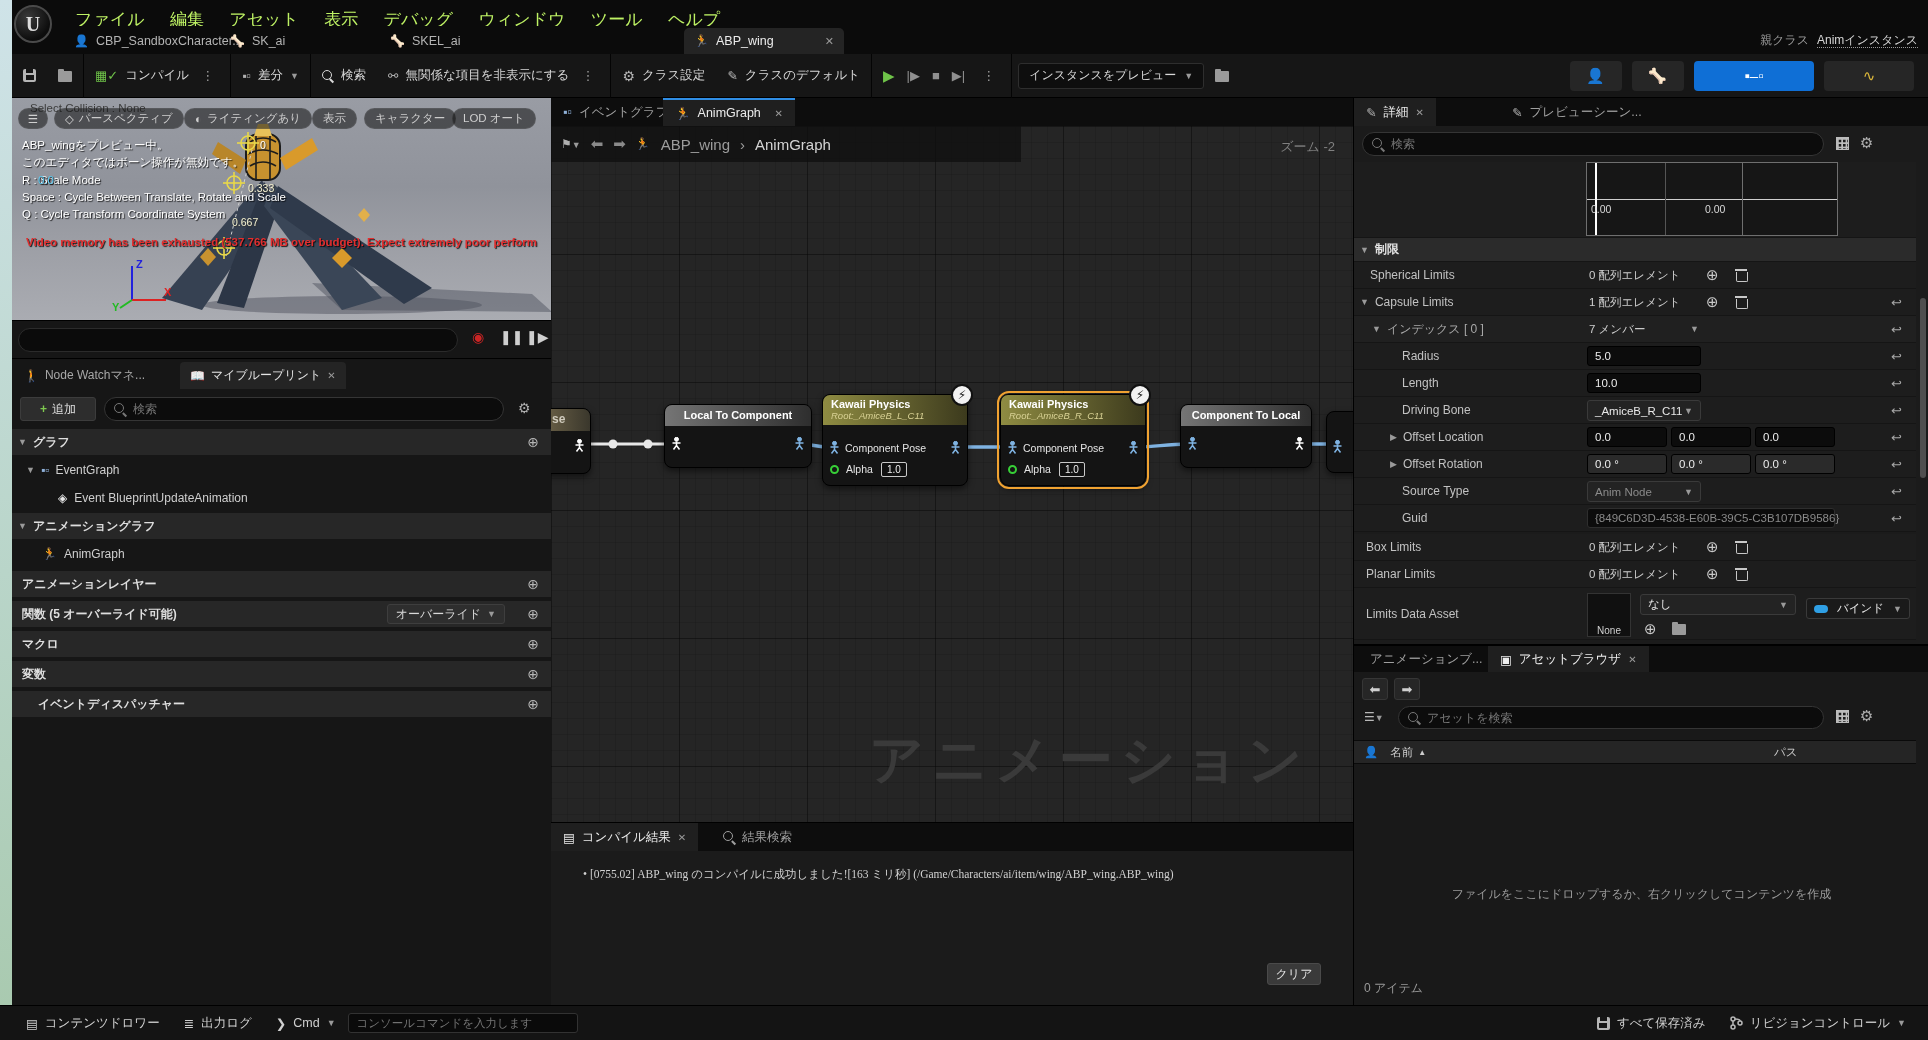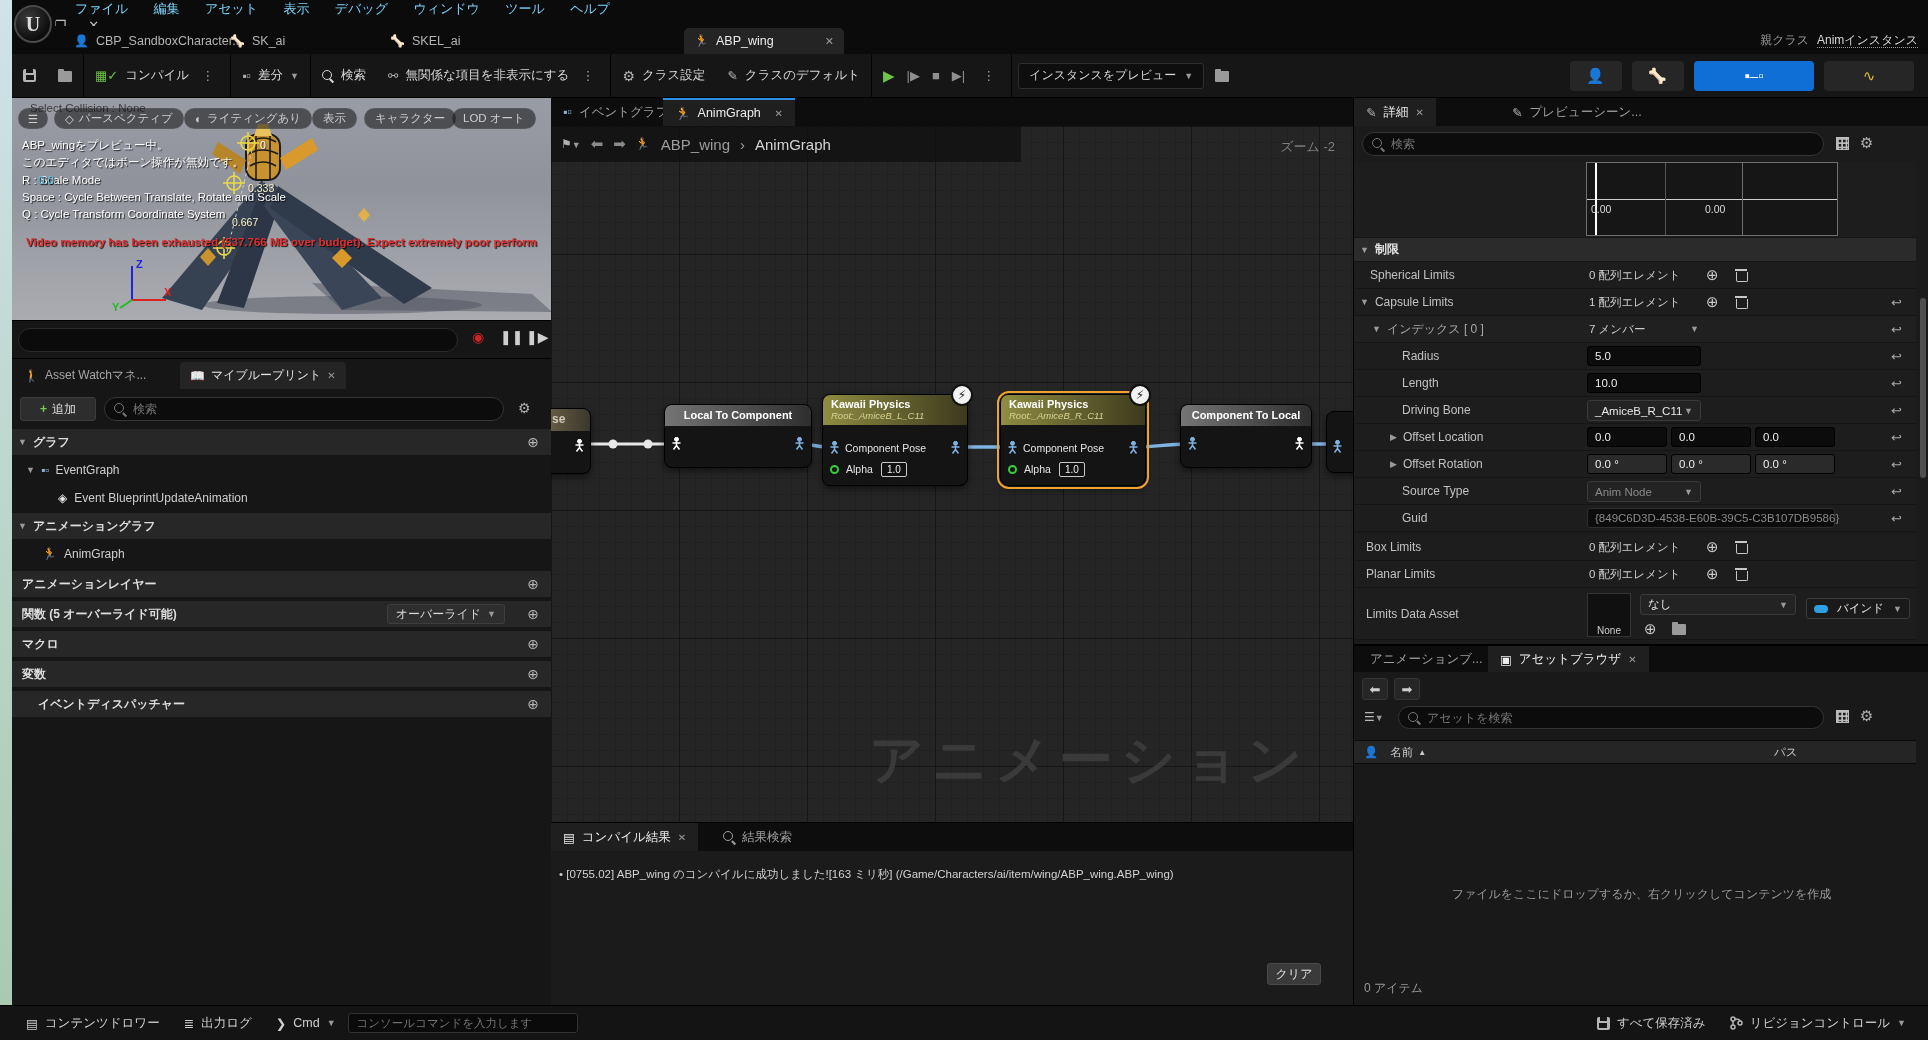--- a/index.html
+++ b/index.html
@@ -3,21 +3,21 @@
 <meta charset="utf-8">
 <style>
 *{box-sizing:border-box;margin:0;padding:0}
 body{margin:0;background:#000}
 .app{position:relative;width:1928px;height:1040px;background:#0c0c0c;overflow:hidden;
      font-family:"Liberation Sans","DejaVu Sans",sans-serif;color:#c8c8c8;font-size:12px}
 .abs{position:absolute}
 
 .wallpaper{left:0;top:0;width:12px;height:1040px;background:linear-gradient(180deg,#cfe3e8 0%,#b9d5c9 55%,#a8c9ae 100%)}
 .titlebar{left:12px;top:0;width:1916px;height:26px;background:#0b0b0b}
-.menu-item{display:inline-block;padding:0 11px;font-size:13px;color:#7dd3fc;cursor:default}
+.menu-item{display:inline-block;padding:8px 11px;font-size:17px;color:#bef264;cursor:default}
 .winctl span{display:inline-block;width:30px;text-align:center;color:#c0c0c0;font-size:13px}
 .ue-logo{left:14px;top:5px;width:38px;height:38px;border-radius:50%;background:radial-gradient(circle at 35% 30%,#3a3a3a,#0d0d0d 70%);
   border:2px solid #4a4a4a;color:#dcdcdc;font-weight:bold;font-size:20px;display:flex;align-items:center;justify-content:center;z-index:5;font-family:"Liberation Serif",serif}
 .tabrow{left:12px;top:26px;width:1916px;height:28px;background:#0b0b0b}
 .atab{position:absolute;top:2px;height:26px;display:flex;align-items:center;gap:7px;color:#b4b4b4;font-size:12.5px;padding:0 10px}
 .atab.active{background:#242424;border-radius:5px 5px 0 0;color:#ececec}
 .tabicon{font-size:12px}
 .parentclass{position:absolute;right:10px;top:6px;font-size:12px;color:#9a9a9a}
 .parentclass b{color:#d6d6d6;font-weight:normal;border-bottom:1px dotted #9a9a9a;margin-left:8px}
 
@@ -81,21 +81,21 @@
 .nsub{color:#d9d295;font-size:9.5px;font-style:italic;white-space:nowrap}
 .npin{position:absolute;color:#7fb3e2}
 .nlabel{position:absolute;color:#e4e4e4;font-size:10.5px;white-space:nowrap}
 .alphabox{position:absolute;background:#111;border:1px solid #c9c9c9;border-radius:2px;color:#eee;font-size:10px;padding:0 5px;height:15px;line-height:14px}
 .greenpin{position:absolute;width:9px;height:9px;border:2px solid #37cf37;border-radius:50%}
 .bolt{position:absolute;width:22px;height:22px;border-radius:50%;background:#f2f2f2;border:2px solid #111;color:#111;
   display:flex;align-items:center;justify-content:center;font-size:12px;z-index:3}
 
 .compile{left:551px;top:822px;width:802px;height:183px;background:#1b1b1b;border-top:1px solid #000}
 .ctabbar{position:absolute;left:0;top:0;width:100%;height:28px;background:#0d0d0d}
-.cmsg{position:absolute;left:8px;top:44px;font-family:Liberation Sans, sans-serif;font-size:11.5px;color:#d2d2d2;white-space:nowrap}
+.cmsg{position:absolute;left:32px;top:44px;font-family:Liberation Serif, serif;font-size:11.5px;color:#d2d2d2;white-space:nowrap}
 .clearbtn{position:absolute;right:32px;bottom:20px;width:54px;height:22px;background:#3a3a3a;border:1px solid #4a4a4a;border-radius:3px;
   color:#e6e6e6;display:flex;align-items:center;justify-content:center}
 
 .details{left:1353px;top:98px;width:575px;height:907px;background:#1b1b1b;border-left:1px solid #000}
 .drow{position:absolute;left:0;width:562px;display:flex;align-items:center;border-bottom:1px solid #151515;background:#1d1d1d}
 .drow .lab{color:#c2c2c2;font-size:12px;white-space:nowrap}
 .dhdr{background:#2b2b2b;font-weight:bold;color:#e2e2e2}
 .dinput{position:absolute;height:20px;background:#0c0c0c;border:1px solid #000;border-radius:3px;color:#ececec;font-size:11.5px;
   display:flex;align-items:center;padding:0 7px;white-space:nowrap}
 .ddrop{position:absolute;height:21px;background:#232323;border:1px solid #3a3a3a;border-radius:3px;color:#e8e8e8;font-size:11.5px;
@@ -324,21 +324,21 @@
   <div class="abs timeline">
     <div class="scrub"></div>
     <span class="tlbtn" style="left:460px;color:#cc2525">◉</span>
     <span class="tlbtn" style="left:488px">❚❚</span>
     <span class="tlbtn" style="left:514px">❚▶</span>
   </div>
 
   <div class="abs mybp">
     <div class="ptab" style="left:2px">
       <span>🚶</span>
-      <span>Asset Watchマネ...</span>
+      <span>Node Watchマネ...</span>
     </div>
     <div class="ptab active" style="left:168px">
       <span>📖</span>
       <span>マイブループリント</span>
       <span style="color:#9a9a9a;font-size:10px">✕</span>
     </div>
     <div class="addbtn">
         <b>+</b>
         <span>追加</span>
       </div>

